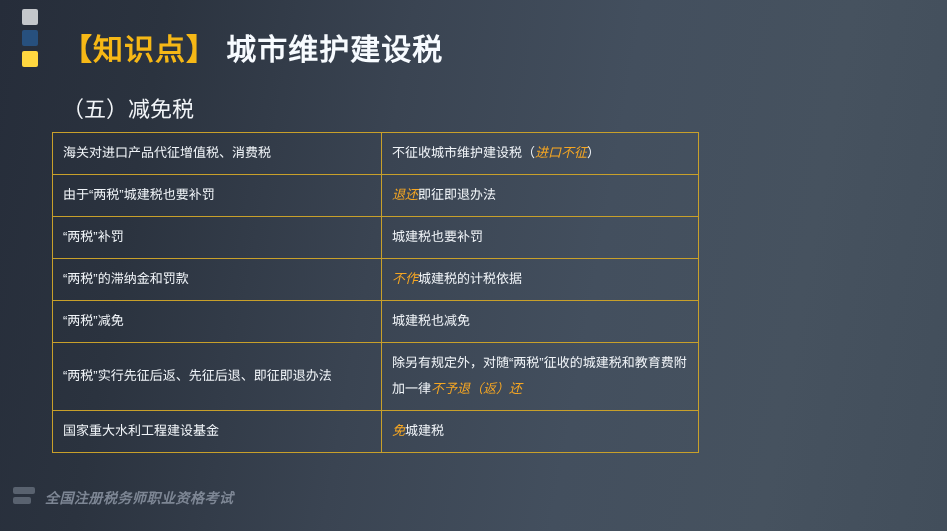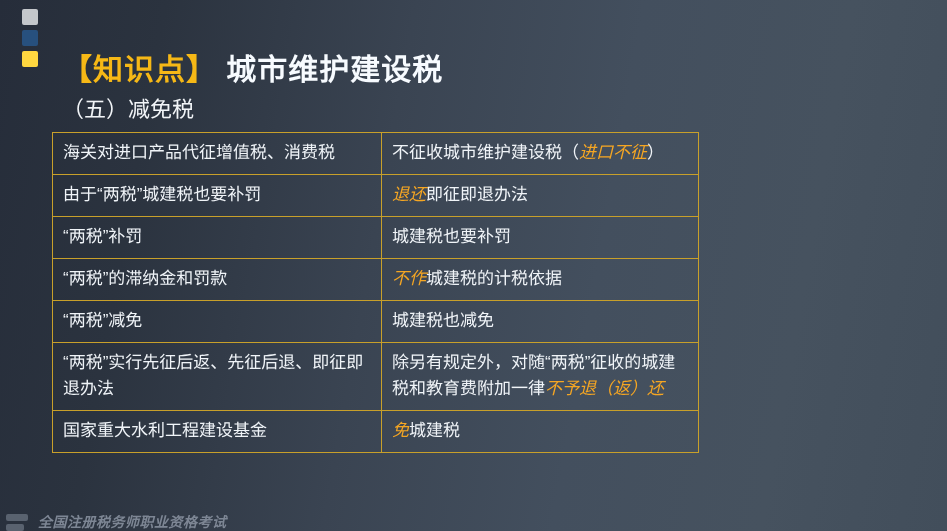--- a/index.html
+++ b/index.html
@@ -35,21 +35,21 @@
     margin-bottom: 5px;
   }
   .deco-sq.gray   { background: #c4c7cb; }
   .deco-sq.blue   { background: #27507e; }
   .deco-sq.yellow { background: #ffd740; }
 
   
   .title {
     position: absolute;
     left: 62px;
-    top: 30px;
+    top: 10px;
     font-size: 30px;
     line-height: 40px;
     letter-spacing: 1px;
     color: #f7fbff;
     white-space: nowrap;
   }
   .title .hl { color: #f6b816; }
 
   
   .subtitle {
@@ -70,40 +70,40 @@
     width: 604px;
   }
   table.knowledge {
     border-collapse: collapse;
     width: 604px;
     table-layout: fixed;
   }
   table.knowledge td {
     border: 1px solid #c8a02a;
     color: #f0f4f8;
-    font-size: 17px;
+    font-size: 13px;
     line-height: 26px;
     padding: 7px 10px 8px 10px;
     vertical-align: middle;
     background: transparent;
   }
   table.knowledge td.c1 { width: 308px; }
   table.knowledge td.c2 { width: 296px; }
   .hl-amber { color: #f5a623; font-style: italic; }
 
   
   .footer {
     position: absolute;
     left: 0;
     bottom: 0;
     width: 947px;
     height: 44px;
     display: flex;
-    align-items: flex-end;
-    padding-left: 6px;
+    align-items: flex-start;
+    padding-left: 13px;
     box-sizing: border-box;
   }
   .footer-icon {
     width: 22px;
     height: 17px;
     margin-right: 10px;
     display: flex;
     flex-direction: column;
     justify-content: space-between;
     flex: 0 0 auto;

